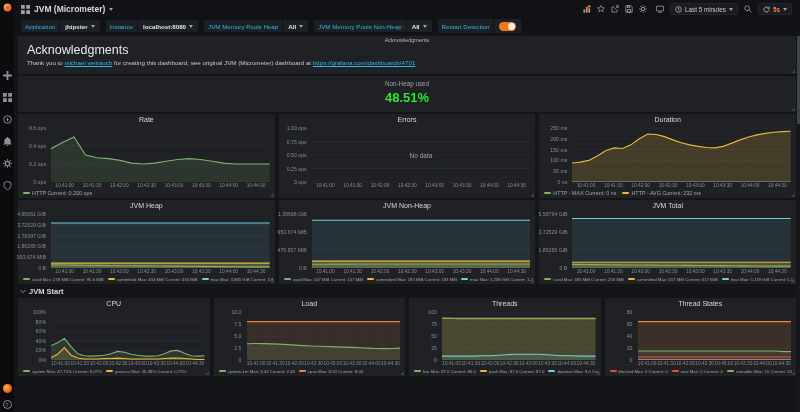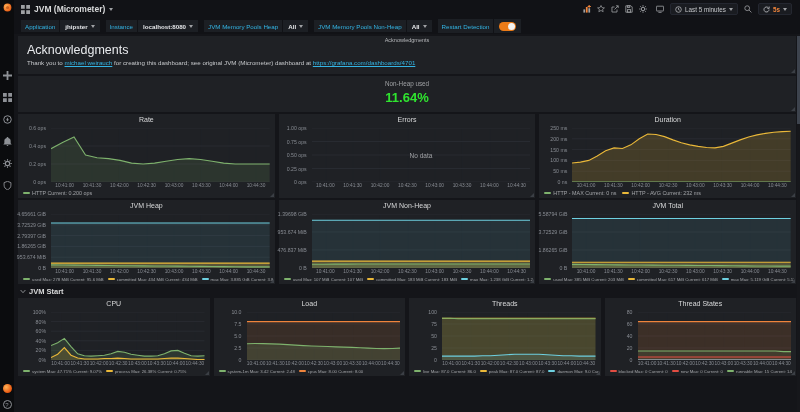--- a/index.html
+++ b/index.html
@@ -302,21 +302,21 @@
         <div class="ack-header">Acknowledgments</div>
         <h1>Acknowledgments</h1>
         <p>
           <span>Thank you to </span><a href="#">michael weirauch</a><span> for creating this dashboard; see original JVM (Micrometer) dashboard at </span><a href="#">https://grafana.com/dashboards/4701</a>
         </p>
       </section>
 
       <div class="stats-row">
         <section class="panel">
           <div class="stat-title">Non-Heap used</div>
-          <div class="stat-value" style="color: rgb(47, 228, 47);">11.64%</div>
+          <div class="stat-value" style="color: rgb(47, 228, 47);">48.51%</div>
         </section>
       </div>
 
       <div class="graph-row row-io">
         <section class="panel">
           <div class="panel-title">Rate</div>
           <div class="chart">
               <div class="y-axis">
                 <span style="top: 100%;">0 ops</span>
                 <span style="top: 66.6667%;">0.2 ops</span>

